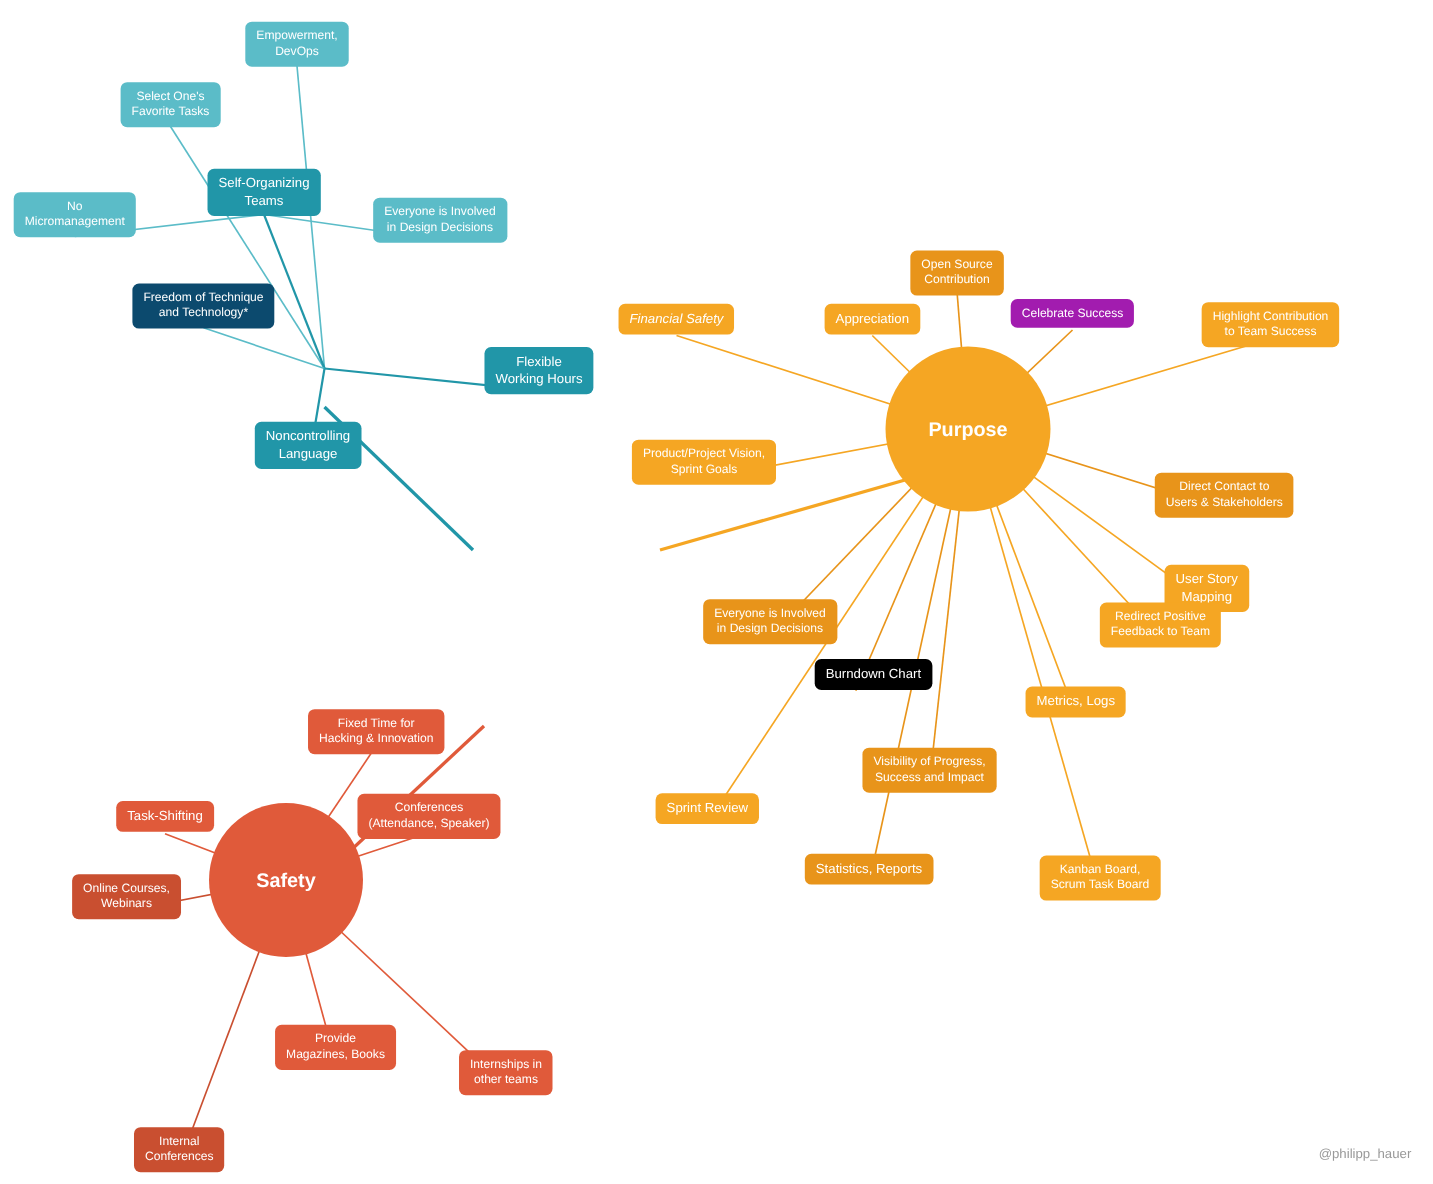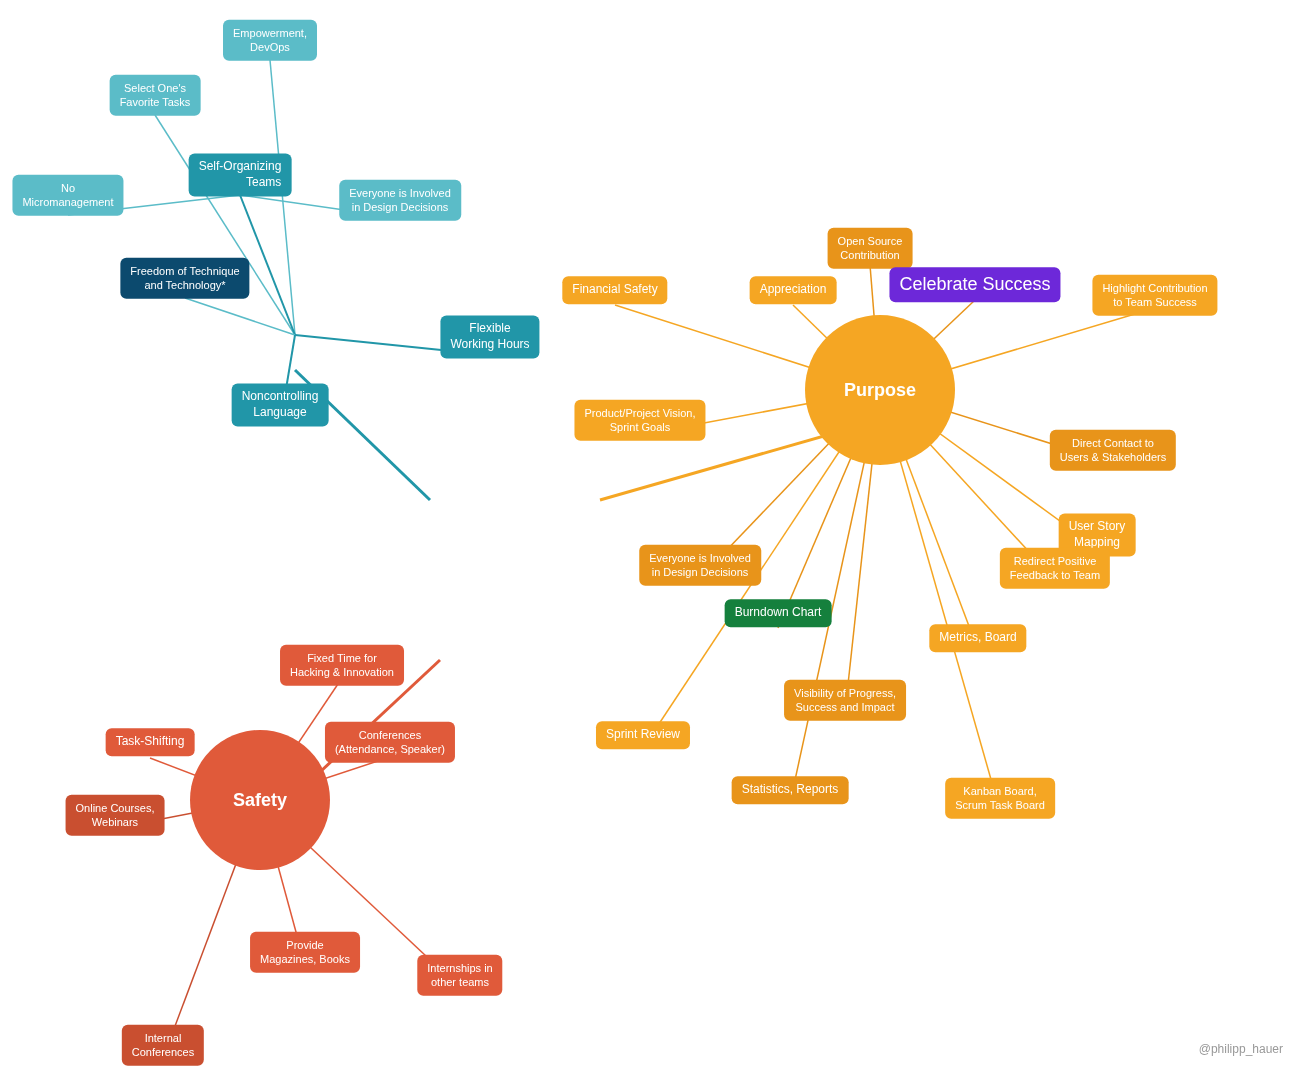--- a/index.html
+++ b/index.html
@@ -99,39 +99,39 @@
   <div class="node-circle" style="left:880px;top:390px;width:150px;height:150px;background:#f5a623;color:#fff;font-size:18px;">
     <span>Purpose</span>
   </div>
 
   <div class="node-circle" style="left:260px;top:800px;width:140px;height:140px;background:#e05a3a;color:#fff;font-size:18px;">
     <span>Safety</span>
   </div>
 
   <div class="node-box" style="left:270px;top:40px;background:#5bbcc8;color:#fff;font-size:11px;">Empowerment,<br>DevOps</div>
   <div class="node-box" style="left:155px;top:95px;background:#5bbcc8;color:#fff;font-size:11px;">Select One's<br>Favorite Tasks</div>
-  <div class="node-box" style="left:240px;top:175px;background:#2196a8;color:#fff;font-size:12px;text-align:right;">Self-Organizing<br>Teams</div>
+  <div class="node-box" style="left:240px;top:175px;background:#2196a8;color:#fff;font-size:12px;">Self-Organizing<br>Teams</div>
   <div class="node-box" style="left:68px;top:195px;background:#5bbcc8;color:#fff;font-size:11px;">No<br>Micromanagement</div>
   <div class="node-box" style="left:400px;top:200px;background:#5bbcc8;color:#fff;font-size:11px;">Everyone is Involved<br>in Design Decisions</div>
   <div class="node-box" style="left:185px;top:278px;background:#0c4a6e;color:#fff;font-size:11px;">Freedom of Technique<br>and Technology*</div>
   <div class="node-box" style="left:490px;top:337px;background:#2196a8;color:#fff;font-size:12px;">Flexible<br>Working Hours</div>
   <div class="node-box" style="left:280px;top:405px;background:#2196a8;color:#fff;font-size:12px;">Noncontrolling<br>Language</div>
 
-  <div class="node-box" style="left:615px;top:290px;background:#f5a623;color:#fff;font-size:12px;">Financial Safety</div>
+  <div class="node-box" style="left:615px;top:290px;background:#f5a623;color:#fff;font-size:12px;font-style:italic;">Financial Safety</div>
   <div class="node-box" style="left:870px;top:248px;background:#e8941a;color:#fff;font-size:11px;">Open Source<br>Contribution</div>
   <div class="node-box" style="left:793px;top:290px;background:#f5a623;color:#fff;font-size:12px;">Appreciation</div>
-  <div class="node-box" style="left:975px;top:285px;background:#6d28d9;color:#fff;font-size:18px;">Celebrate Success</div>
+  <div class="node-box" style="left:975px;top:285px;background:#a21caf;color:#fff;font-size:11px;">Celebrate Success</div>
   <div class="node-box" style="left:1155px;top:295px;background:#f5a623;color:#fff;font-size:11px;">Highlight Contribution<br>to Team Success</div>
   <div class="node-box" style="left:640px;top:420px;background:#f5a623;color:#fff;font-size:11px;">Product/Project Vision,<br>Sprint Goals</div>
   <div class="node-box" style="left:1113px;top:450px;background:#e8941a;color:#fff;font-size:11px;">Direct Contact to<br>Users &amp; Stakeholders</div>
   <div class="node-box" style="left:1097px;top:535px;background:#f5a623;color:#fff;font-size:12px;">User Story<br>Mapping</div>
   <div class="node-box" style="left:700px;top:565px;background:#e8941a;color:#fff;font-size:11px;">Everyone is Involved<br>in Design Decisions</div>
   <div class="node-box" style="left:1055px;top:568px;background:#f5a623;color:#fff;font-size:11px;">Redirect Positive<br>Feedback to Team</div>
-  <div class="node-box" style="left:778px;top:613px;background:#15803d;color:#fff;font-size:12px;">Burndown Chart</div>
-  <div class="node-box" style="left:978px;top:638px;background:#f5a623;color:#fff;font-size:12px;">Metrics, Board</div>
+  <div class="node-box" style="left:794px;top:613px;background:#000000;color:#fff;font-size:12px;">Burndown Chart</div>
+  <div class="node-box" style="left:978px;top:638px;background:#f5a623;color:#fff;font-size:12px;">Metrics, Logs</div>
   <div class="node-box" style="left:845px;top:700px;background:#e8941a;color:#fff;font-size:11px;">Visibility of Progress,<br>Success and Impact</div>
   <div class="node-box" style="left:643px;top:735px;background:#f5a623;color:#fff;font-size:12px;">Sprint Review</div>
   <div class="node-box" style="left:790px;top:790px;background:#e8941a;color:#fff;font-size:12px;">Statistics, Reports</div>
   <div class="node-box" style="left:1000px;top:798px;background:#f5a623;color:#fff;font-size:11px;">Kanban Board,<br>Scrum Task Board</div>
 
   <div class="node-box" style="left:342px;top:665px;background:#e05a3a;color:#fff;font-size:11px;">Fixed Time for<br>Hacking &amp; Innovation</div>
   <div class="node-box" style="left:150px;top:742px;background:#e05a3a;color:#fff;font-size:12px;">Task-Shifting</div>
   <div class="node-box" style="left:390px;top:742px;background:#e05a3a;color:#fff;font-size:11px;">Conferences<br>(Attendance, Speaker)</div>
   <div class="node-box" style="left:115px;top:815px;background:#c94f30;color:#fff;font-size:11px;">Online Courses,<br>Webinars</div>
   <div class="node-box" style="left:305px;top:952px;background:#e05a3a;color:#fff;font-size:11px;">Provide<br>Magazines, Books</div>

